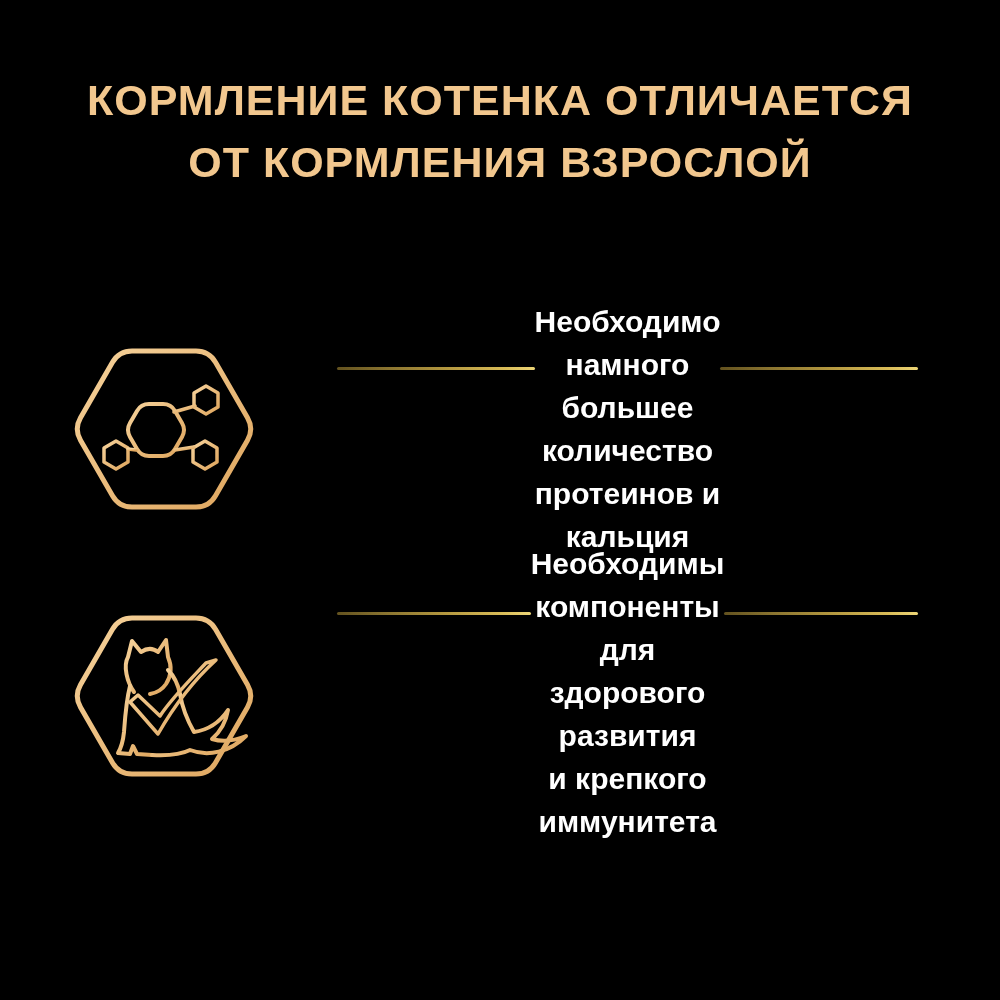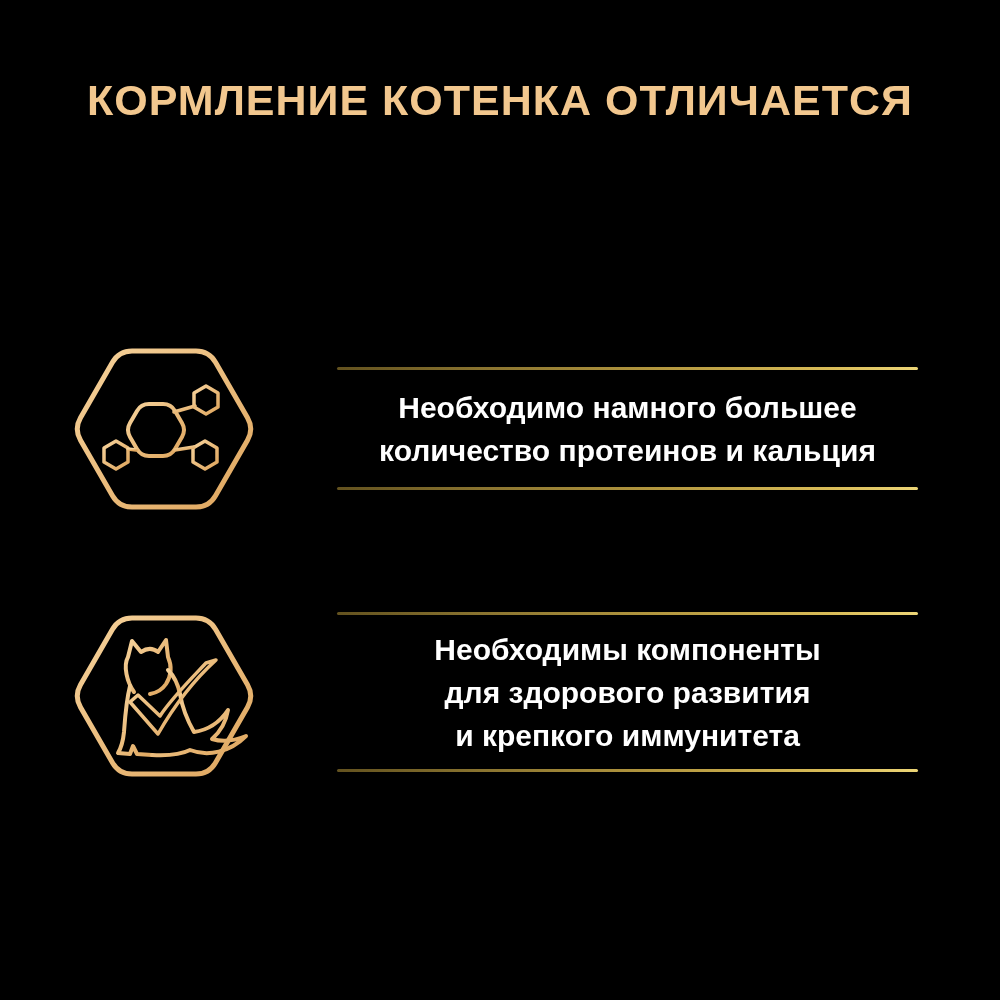--- a/index.html
+++ b/index.html
@@ -18,21 +18,21 @@
     font-size:43px;
     line-height:62px;
     letter-spacing:1px;
   }
   .heading div{white-space:nowrap;}
   .icon{position:absolute;left:70px;width:188px;height:172px;}
   .icon-1{top:343px;}
   .icon-2{top:610px;}
   .col{
     position:absolute;left:337px;width:581px;
-    display:flex;flex-direction:column;
+    display:flex;flex-direction:row;
   }
   .col-1{top:367px;height:123px;}
   .col-2{top:612px;height:160px;}
   .rule{
     height:3px;width:100%;
     background:linear-gradient(90deg,#63521f 0%,#8a7430 25%,#b3973f 55%,#d9bc58 85%,#ecd577 100%);
     border-radius:2px;
   }
   .benefit-text{
     flex:1;
@@ -45,20 +45,21 @@
     white-space:pre-line;
   }
 </style>
 </head>
 <body>
 
 <div class="canvas">
 
   <div class="heading">
     <div>КОРМЛЕНИЕ КОТЕНКА ОТЛИЧАЕТСЯ</div>
+    <div>ОТ КОРМЛЕНИЯ ВЗРОСЛОЙ</div>
   </div>
 
   <svg class="icon icon-1" viewBox="0 0 188 172">
     <defs>
       <linearGradient id="goldA" x1="0" y1="0" x2="1" y2="1">
         <stop offset="0" stop-color="#f6d29b"></stop>
         <stop offset="1" stop-color="#dfa65e"></stop>
       </linearGradient>
     </defs>
     <g fill="none" stroke="url(#goldA)" stroke-linejoin="round" stroke-linecap="round">

